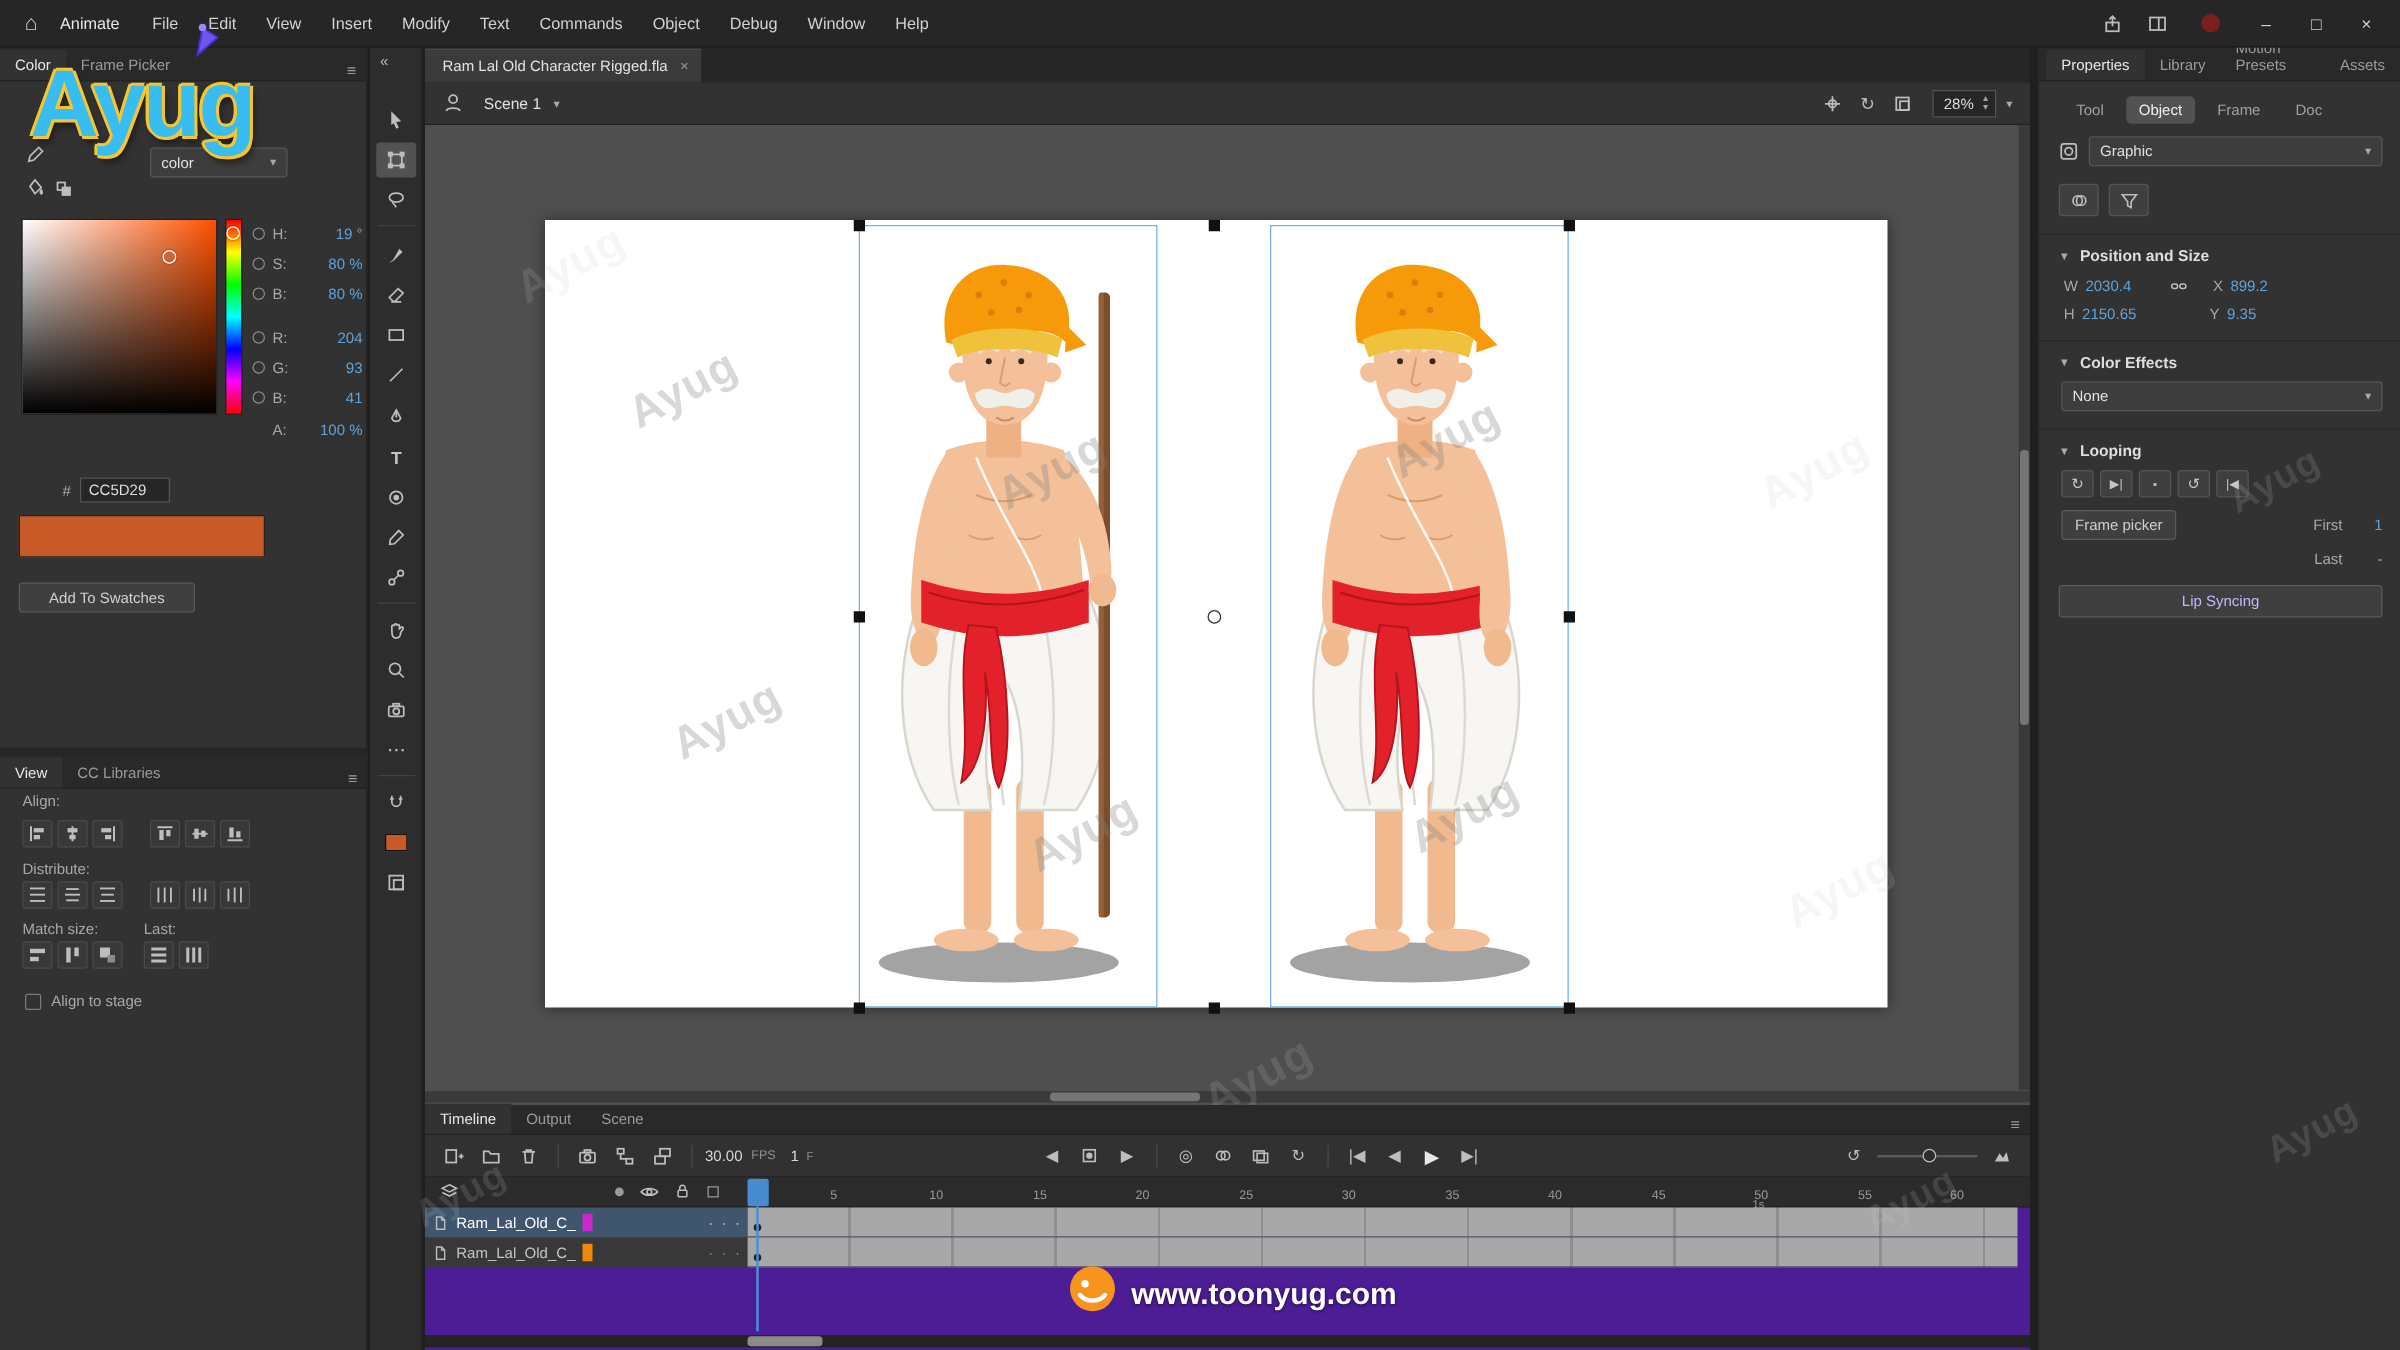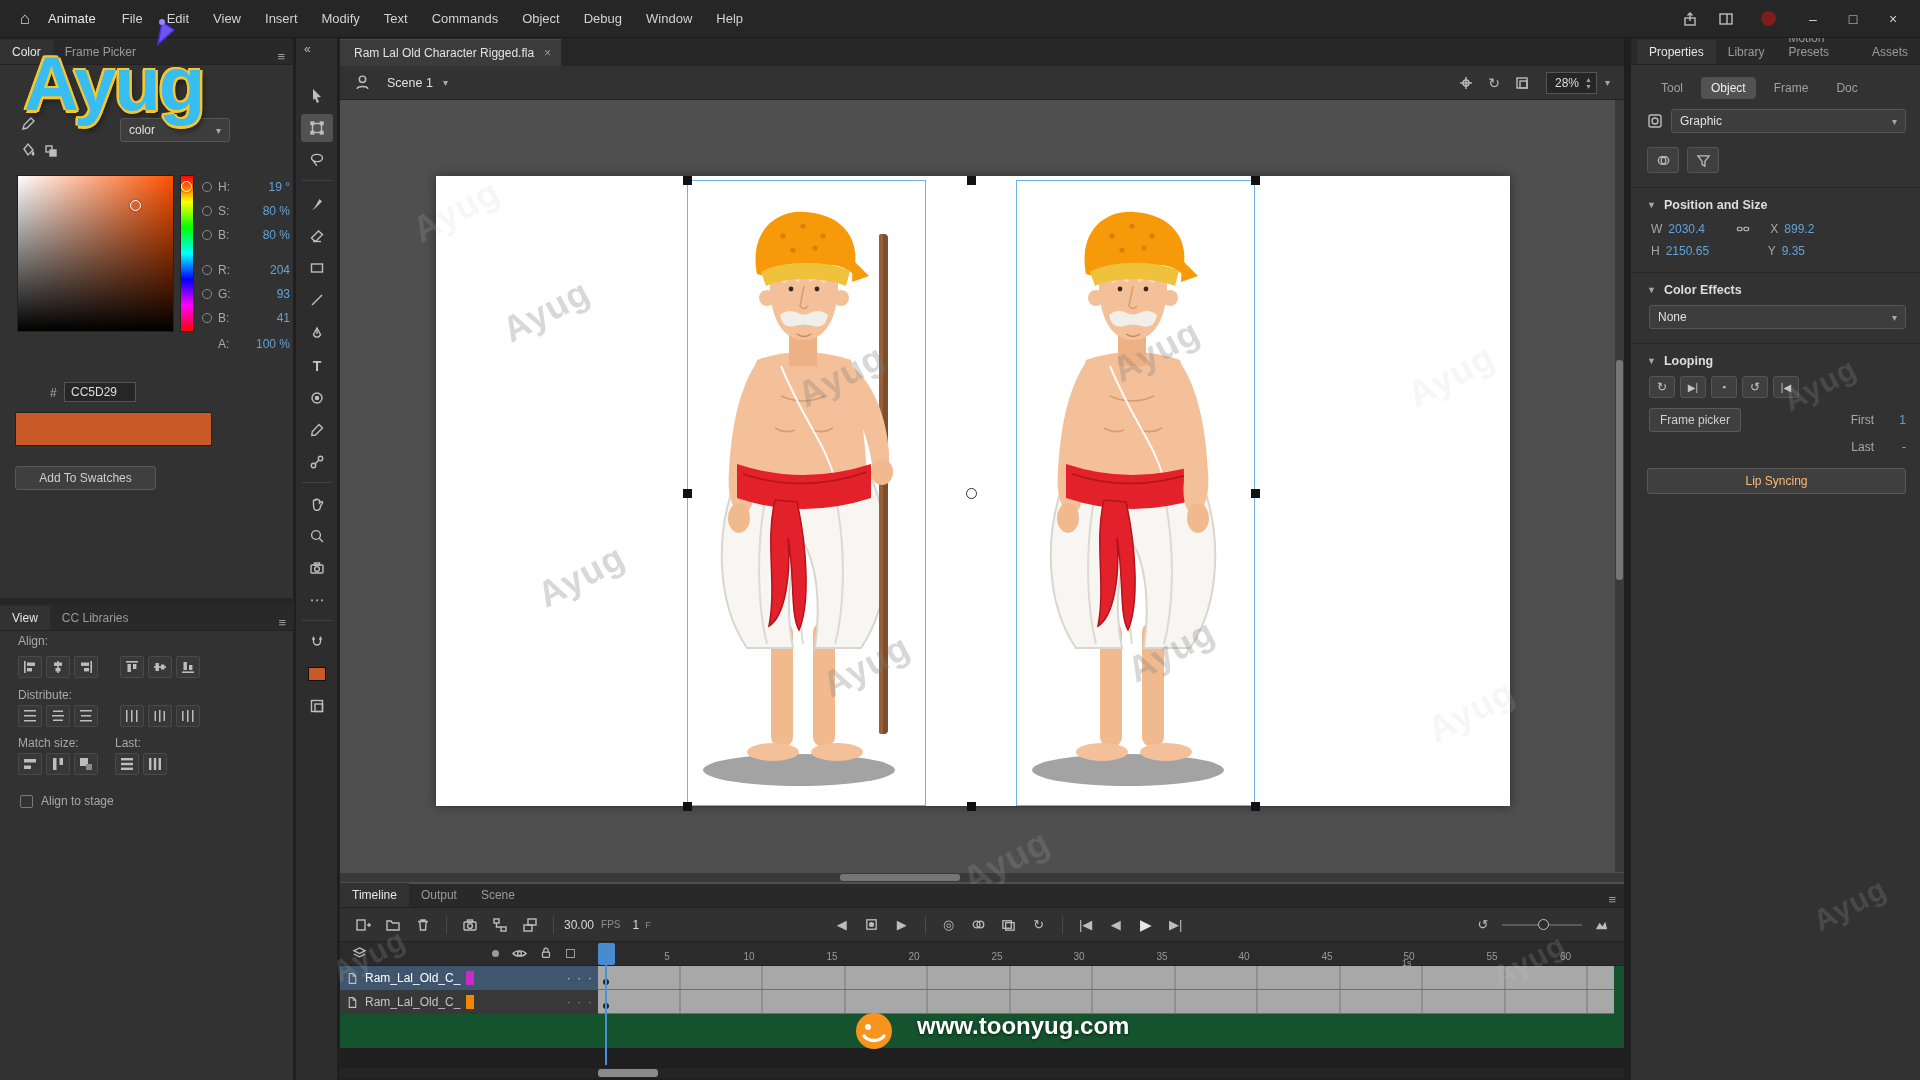--- a/index.html
+++ b/index.html
@@ -64,21 +64,21 @@
   .selbox { position:absolute; border:1px solid #6db3e8; }
   .handle { position:absolute; width:9px; height:9px; background:#111; }
   .regpt { position:absolute; width:11px; height:11px; border:1.6px solid #333; border-radius:50%; background:#fff; }
   .zoombox { background:#262626; border:1px solid #555; height:22px; display:flex; align-items:center; padding:0 4px 0 8px; color:#ddd; gap:6px; }
   .hscroll { position:absolute; left:340px; top:873px; width:1284px; height:9px; background:#3a3a3a; }
   .hthumb { position:absolute; left:500px; top:1px; width:120px; height:7px; background:#757575; border-radius:3px; }
   .vscroll { position:absolute; left:1615px; top:100px; width:9px; height:772px; background:#3a3a3a; }
   .vthumb { position:absolute; top:260px; left:1px; width:7px; height:220px; background:#757575; border-radius:3px; }
 
   
-  .timeline { position:absolute; left:340px; top:884px; width:1284px; height:164px; background:#14532d; }
+  .timeline { position:absolute; left:340px; top:884px; width:1284px; height:196px; background:#4c1d95; }
   .tl-toolbar { position:absolute; left:0; top:24px; width:1284px; height:34px; border-bottom:1px solid #222; display:flex; align-items:center; padding:0 10px; gap:4px; background:#313131; }
   .tl-ico { width:26px; height:24px; display:flex; align-items:center; justify-content:center; color:#bdbdbd; font-size:13px; }
   .tl-sep { width:1px; height:18px; background:#4a4a4a; margin:0 6px; }
   .tl-header { position:absolute; left:0; top:58px; width:1284px; height:24px; background:#2b2b2b; border-bottom:1px solid #222; }
   .layer-row { position:absolute; left:0; width:258px; height:24px; display:flex; align-items:center; padding:0 6px; gap:6px; font-size:12px; }
   .chip { width:8px; height:14px; }
   .ruler { position:absolute; left:258px; top:58px; width:1026px; height:24px; color:#9a9a9a; font-size:10px; }
   .fstrip { position:absolute; left:258px; width:1016px; height:24px;
     background: repeating-linear-gradient(90deg,#a8a8a8 0px,#a8a8a8 80.5px,#8f8f8f 80.5px,#8f8f8f 82.5px);
     border-bottom:1px solid #6f6f6f; }
@@ -100,21 +100,21 @@
   .secdiv { border-top:1px solid #272727; margin-top:8px; }
   .pill { width:28px; height:24px; background:#3f3f3f; border:1px solid #555; border-radius:3px; display:inline-flex; align-items:center; justify-content:center; }
 
   
   .wm { position:absolute; font-weight:bold; font-size:36px; letter-spacing:1px;
         color:rgba(125,125,125,.30); transform:rotate(-28deg); pointer-events:none; z-index:30; }
   .wm.dark { color:rgba(200,200,200,.16); }
   .biglogo { position:absolute; left:24px; top:40px; z-index:60; font-size:76px; font-weight:800; letter-spacing:-2px;
     color:#38bdf2; text-shadow:2.5px 0 #f7c52e,-2.5px 0 #f7c52e,0 2.5px #f7c52e,0 -2.5px #f7c52e,2px 2px #f7c52e,-2px -2px #f7c52e,3px 5px 6px rgba(0,0,0,.45);
     pointer-events:none; }
-  .sitebar { position:absolute; left:855px; top:1012px; z-index:40; display:flex; align-items:flex-start; gap:24px; }
+  .sitebar { position:absolute; left:855px; top:1012px; z-index:40; display:flex; align-items:flex-end; gap:12px; }
   .sitetext { color:#ffffff; font-size:24px; font-weight:bold; text-shadow:0 1px 3px rgba(0,0,0,.6); }
 </style>
 </head>
 <body>
 
 <div class="menubar">
   <div class="home ico">⌂</div>
   <span class="appmenu">Animate</span>
   <span class="menu">File</span>
   <span class="menu">Edit</span>
@@ -880,21 +880,21 @@
   <div class="row" style="padding:10px 14px 0 18px">
     <div class="btn" style="width:92px;height:24px">Frame picker</div>
     <span class="lbl" style="margin-left:auto">First</span>
     <span class="val" style="margin-left:12px;width:20px;text-align:right">1</span>
   </div>
   <div class="row" style="padding:8px 14px 0 18px">
     <span class="lbl" style="margin-left:auto">Last</span>
     <span class="lbl" style="margin-left:12px;width:20px;text-align:right">-</span>
   </div>
   <div style="padding:14px 14px 0 16px">
-    <div class="btn" style="height:26px;color:#fdba74">Lip Syncing</div>
+    <div class="btn" style="height:26px;color:#c4b5fd">Lip Syncing</div>
   </div>
   <span class="wm dark" style="left:150px;top:330px;font-size:30px">Ayug</span>
   <span class="wm dark" style="left:180px;top:850px;font-size:30px">Ayug</span>
 </div>
 
 <span class="biglogo">Ayug</span>
 <svg class="abs" style="left:152px;top:14px;z-index:61" width="26" height="34" viewBox="0 0 26 34">
   <path d="M6 30 L10 8 L22 16 Z" fill="#6f54f0" stroke="#4a2ee0" stroke-width="1.5"></path>
   <circle cx="10" cy="8" r="3" fill="#9b86ff"></circle>
 </svg>

